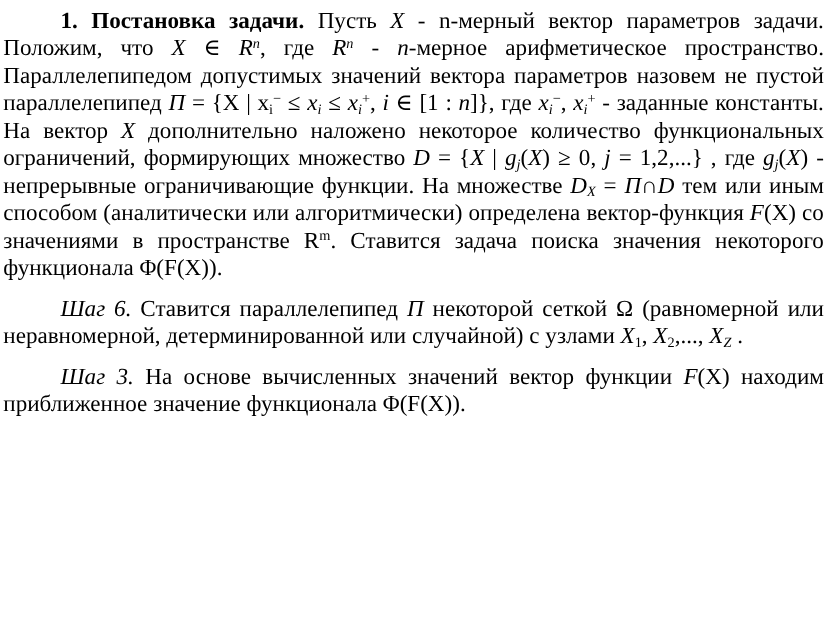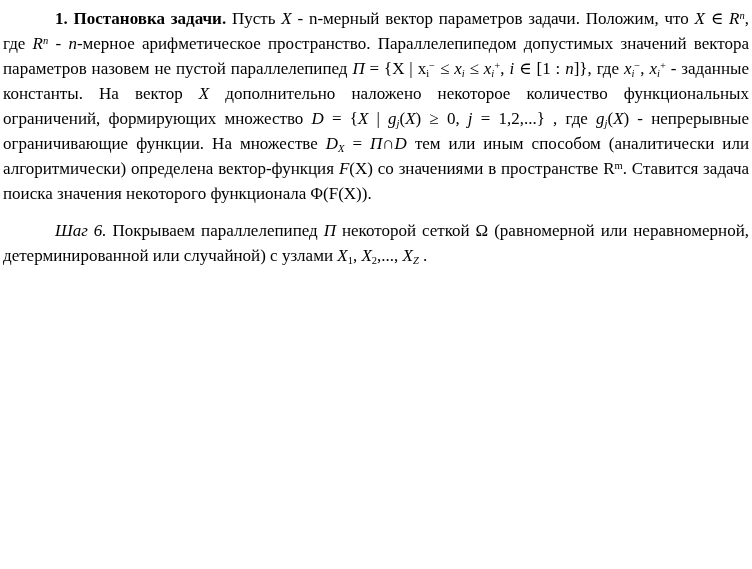--- a/index.html
+++ b/index.html
@@ -8,21 +8,21 @@
     height: 569px;
     background: #ffffff;
     overflow: hidden;
   }
   .page {
     box-sizing: border-box;
     width: 752px;
     height: 569px;
     padding: 6px 3px 3px 3px;
     font-family: "Liberation Serif", "DejaVu Serif", serif;
-    font-size: 17px;
+    font-size: 21px;
     line-height: 25px;
     color: #000000;
     text-align: justify;
   }
   .page p {
     margin: 0 0 12px 0;
     text-indent: 52px;
   }
   .b { font-weight: bold; }
   .i { font-style: italic; }
@@ -31,14 +31,15 @@
     line-height: 0;
   }
   sub { vertical-align: -0.25em; }
   sup { vertical-align: 0.5em; }
 </style>
 </head>
 <body>
 
 <div class="page">
   <p><span class="b">1. Постановка задачи.</span><span> Пусть </span><span class="i">X</span><span> - n-мерный вектор параметров задачи. Положим, что </span><span class="i">X</span><span> ∈ </span><span class="i">R</span><sup class="i">n</sup><span>, где </span><span class="i">R</span><sup class="i">n</sup><span> - </span><span class="i">n</span><span>-мерное арифметическое пространство. Параллелепипедом допустимых значений вектора параметров назовем не пустой параллелепипед </span><span class="i">Π</span><span> = {X | x</span><sub>i</sub><sup>−</sup><span> ≤ </span><span class="i">x</span><sub class="i">i</sub><span> ≤ </span><span class="i">x</span><sub class="i">i</sub><sup>+</sup><span>, </span><span class="i">i</span><span> ∈ [1 : </span><span class="i">n</span><span>]}, где </span><span class="i">x</span><sub class="i">i</sub><sup>−</sup><span>, </span><span class="i">x</span><sub class="i">i</sub><sup>+</sup><span> - заданные константы. На вектор </span><span class="i">X</span><span> дополнительно наложено некоторое количество функциональных ограничений, формирующих множество </span><span class="i">D</span><span> = {</span><span class="i">X</span><span> | </span><span class="i">g</span><sub class="i">j</sub><span>(</span><span class="i">X</span><span>) ≥ 0, </span><span class="i">j</span><span> = 1,2,...} , где </span><span class="i">g</span><sub class="i">j</sub><span>(</span><span class="i">X</span><span>) - непрерывные ограничивающие функции. На множестве </span><span class="i">D</span><sub class="i">X</sub><span> = </span><span class="i">Π</span><span>∩</span><span class="i">D</span><span> тем или иным способом (аналитически или алгоритмически) определена вектор-функция </span><span class="i">F</span><span>(X)  со значениями в пространстве R</span><sup>m</sup><span>. Ставится задача поиска значения некоторого функционала Φ(F(X)).</span></p>
-  <p><span class="i">Шаг 6.</span><span> Покрываем параллелепипед </span><span class="i">Π</span><span> некоторой сеткой Ω (равномерной или неравномерной, детерминированной или случайной) с узлами </span><span class="i">X</span><sub>1</sub><span>, </span><span class="i">X</span><sub>2</sub><span>,..., </span><span class="i">X</span><sub class="i">Z</sub><span> .</span></p>
+  <p><span class="i">Шаг 6.</span><span> Ставится параллелепипед </span><span class="i">Π</span><span> некоторой сеткой Ω (равномерной или неравномерной, детерминированной или случайной) с узлами </span><span class="i">X</span><sub>1</sub><span>, </span><span class="i">X</span><sub>2</sub><span>,..., </span><span class="i">X</span><sub class="i">Z</sub><span> .</span></p>
+  <p><span class="i">Шаг 3.</span><span> На основе вычисленных значений вектор функции </span><span class="i">F</span><span>(X) находим приближенное значение функционала Φ(F(X)).</span></p>
 </div>
 
 </body></html>

